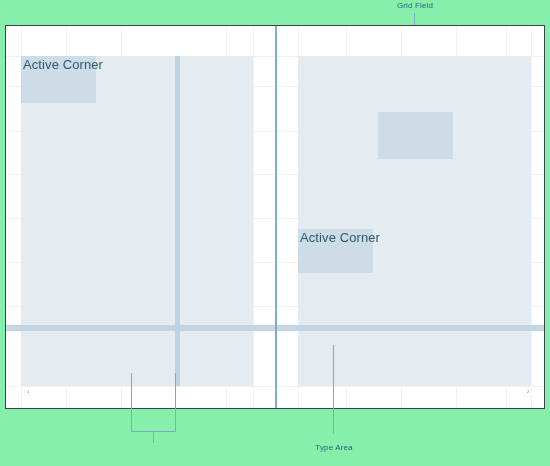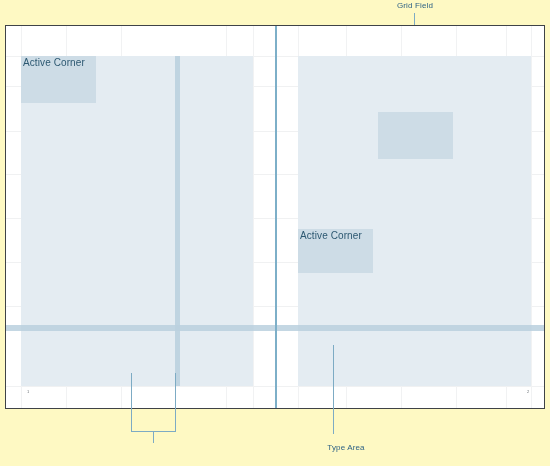--- a/index.html
+++ b/index.html
@@ -7,21 +7,21 @@
     padding: 0;
     background: #ffffff;
   }
   body {
     font-family: "Liberation Sans", sans-serif;
   }
   #stage {
     position: relative;
     width: 550px;
     height: 466px;
-    background: #fef9c3;
+    background: #86efac;
     overflow: hidden;
   }
 
   
   #spread-frame {
     position: absolute;
     left: 5px;
     top: 25px;
     width: 540px;
     height: 384px;
@@ -92,21 +92,21 @@
   .field-box {
     position: absolute;
     background: #cddce6;
   }
   #active-corner-left  { left: 15px;  top: 30px;  width: 75px; height: 47px; }
   #active-corner-right { left: 292px; top: 203px; width: 75px; height: 44px; }
   #grid-field-box      { left: 372px; top: 86px;  width: 75px; height: 47px; }
 
   .box-label {
     position: absolute;
-    font-size: 10px;
+    font-size: 13px;
     color: #2c5871;
     white-space: nowrap;
     letter-spacing: 0.1px;
   }
   #label-active-corner-left  { left: 17px;  top: 31px; }
   #label-active-corner-right { left: 294px; top: 204px; }
 
   
   .page-number {
     position: absolute;
@@ -134,21 +134,21 @@
     line-height: 12.5px;
     text-align: center;
   }
 
   
   #annot-grid-field-text { left: 389px; top: 0px; width: 52px; }
   #annot-grid-field-line { left: 414px; top: 13px; height: 116px; }
 
   
   #annot-type-area-line { left: 333px; top: 345px; height: 89px; }
-  #annot-type-area-text { left: 318px; top: 442px; width: 56px; }
+  #annot-type-area-text { left: 306px; top: 442px; width: 56px; }
 
   
   #annot-gutter-leg-left  { left: 131px; top: 373px; height: 59px; }
   #annot-gutter-leg-right { left: 175px; top: 373px; height: 59px; }
   #annot-gutter-bar       { left: 131px; top: 431px; width: 45px; }
   #annot-gutter-stem      { left: 153px; top: 431px; height: 12px; }
   #annot-gutter-text      { left: 104px; top: 442px; width: 100px; }
 </style>
 </head>
 <body>

